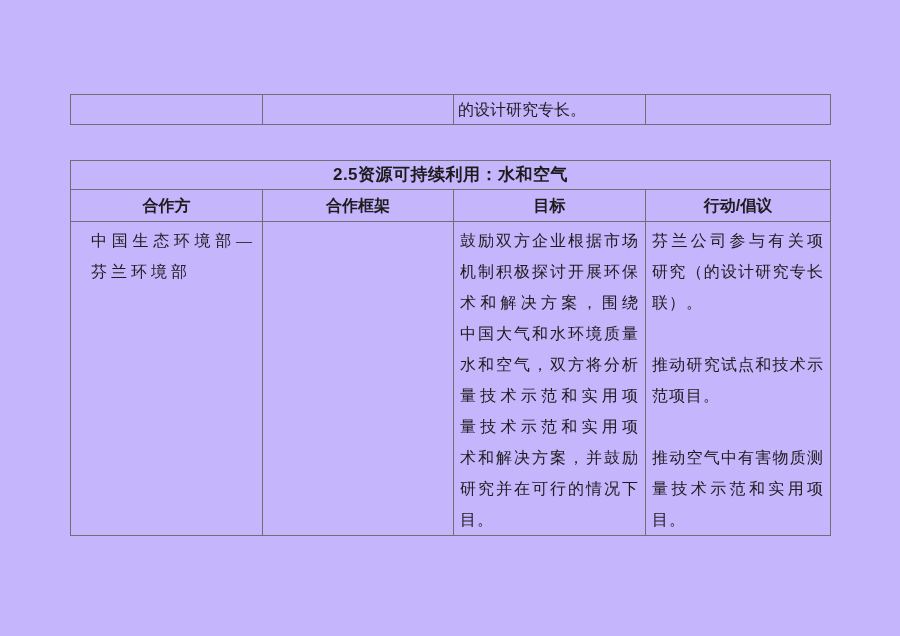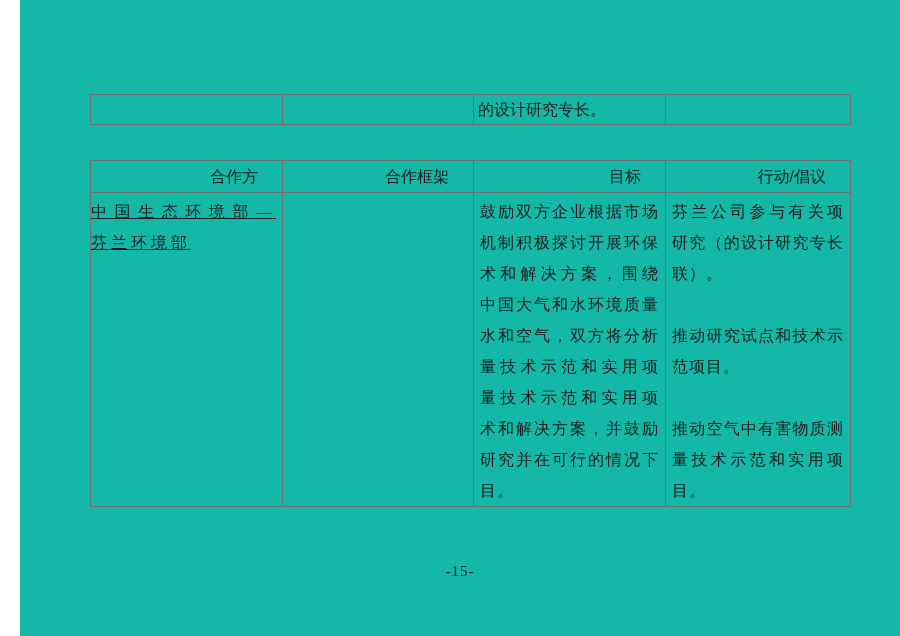--- a/index.html
+++ b/index.html
@@ -11,22 +11,21 @@
     width: 900px;
     height: 636px;
     position: relative;
     font-family: "Liberation Serif", "DejaVu Serif", serif;
     color: #1c1c1c;
     overflow: hidden;
   }
   .page {
     position: absolute;
     inset: 0;
-    background: #14b8a6;
-    margin-left: 20px;
+    background: #c4b5fd;
   }
   table.tbl {
     border-collapse: collapse;
     table-layout: fixed;
     position: absolute;
     left: 70px;
     width: 760px;
   }
   table.tbl td, table.tbl th {
     border: 1px solid #6f6f6f;
@@ -49,34 +48,34 @@
     line-height: 26px;
     text-align: center;
     font-family: "Liberation Sans", "DejaVu Sans", sans-serif;
     font-weight: bold;
     font-size: 17px;
     letter-spacing: 0.5px;
   }
   .headrow th {
     height: 31px;
     line-height: 31px;
-    text-align: right;
+    text-align: center;
     font-family: "Liberation Sans", "DejaVu Sans", sans-serif;
-    font-weight: normal;
+    font-weight: bold;
     font-size: 16px;
     padding: 0 24px;
     white-space: nowrap;
   }
   .bodyrow td {
     height: 309px;
     vertical-align: top;
     padding: 3px 6px 0 6px;
     font-size: 16px;
   }
-  .bodyrow td.c1 { padding-left: 0; text-decoration: underline; }
+  .bodyrow td.c1 { padding-left: 20px; }
   .line {
     line-height: 31px;
     min-height: 31px;
   }
   .line.j {
     text-align: justify;
     text-align-last: justify;
   }
   .para + .para { margin-top: 31px; }
   .cell-partner .line { letter-spacing: 4px; }
@@ -116,20 +115,23 @@
   </table>
 
   <table class="tbl main-table">
     <colgroup>
       <col style="width:192px">
         <col style="width:191px">
         <col style="width:192px">
         <col style="width:185px">
     </colgroup>
     <tbody>
+      <tr>
+        <td class="title-cell" colspan="4">2.5资源可持续利用：水和空气</td>
+      </tr>
       <tr class="headrow">
         <th>合作方</th>
         <th>合作框架</th>
         <th>目标</th>
         <th>行动/倡议</th>
       </tr>
       <tr class="bodyrow">
         <td class="c1 cell-partner">
             <div class="para">
               <div class="line j">中国生态环境部—</div>
@@ -164,15 +166,14 @@
             <div class="para">
               <div class="line j">推动空气中有害物质测</div>
               <div class="line j">量技术示范和实用项</div>
               <div class="line">目。</div>
             </div>
           </td>
       </tr>
     </tbody>
   </table>
 
-  <div class="pageno">-15-</div>
 
 </div>
 
 </body></html>

